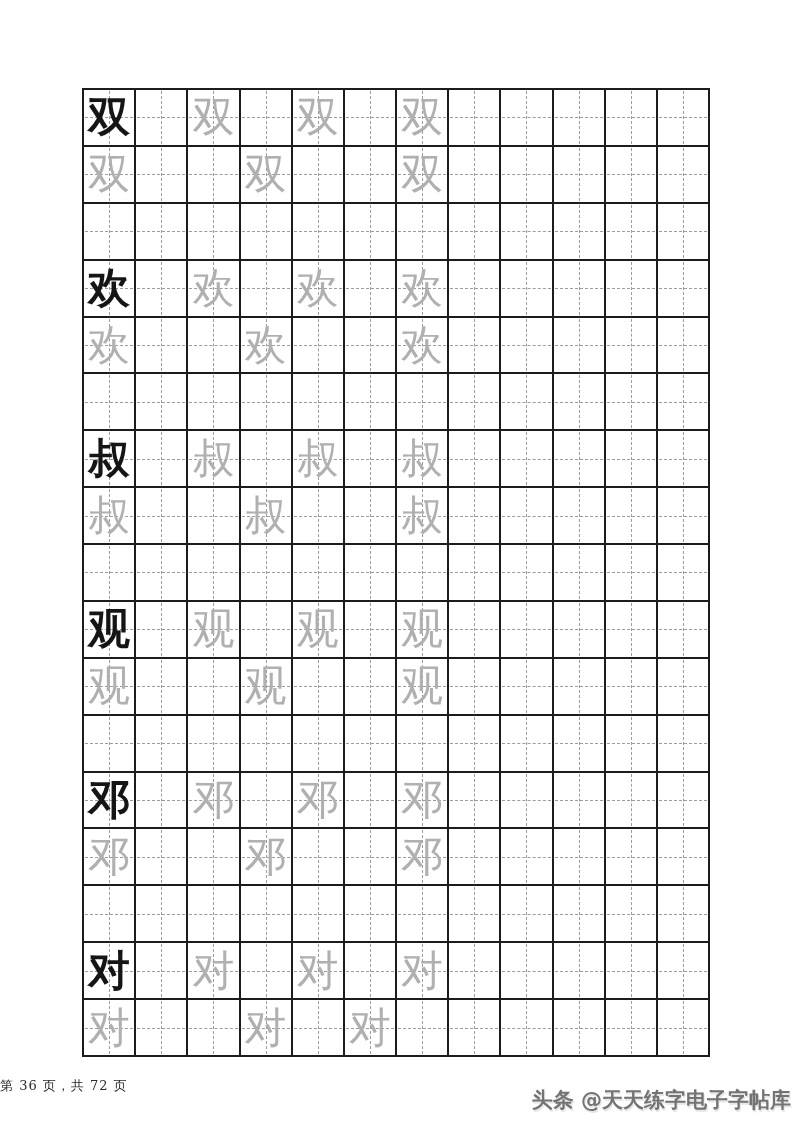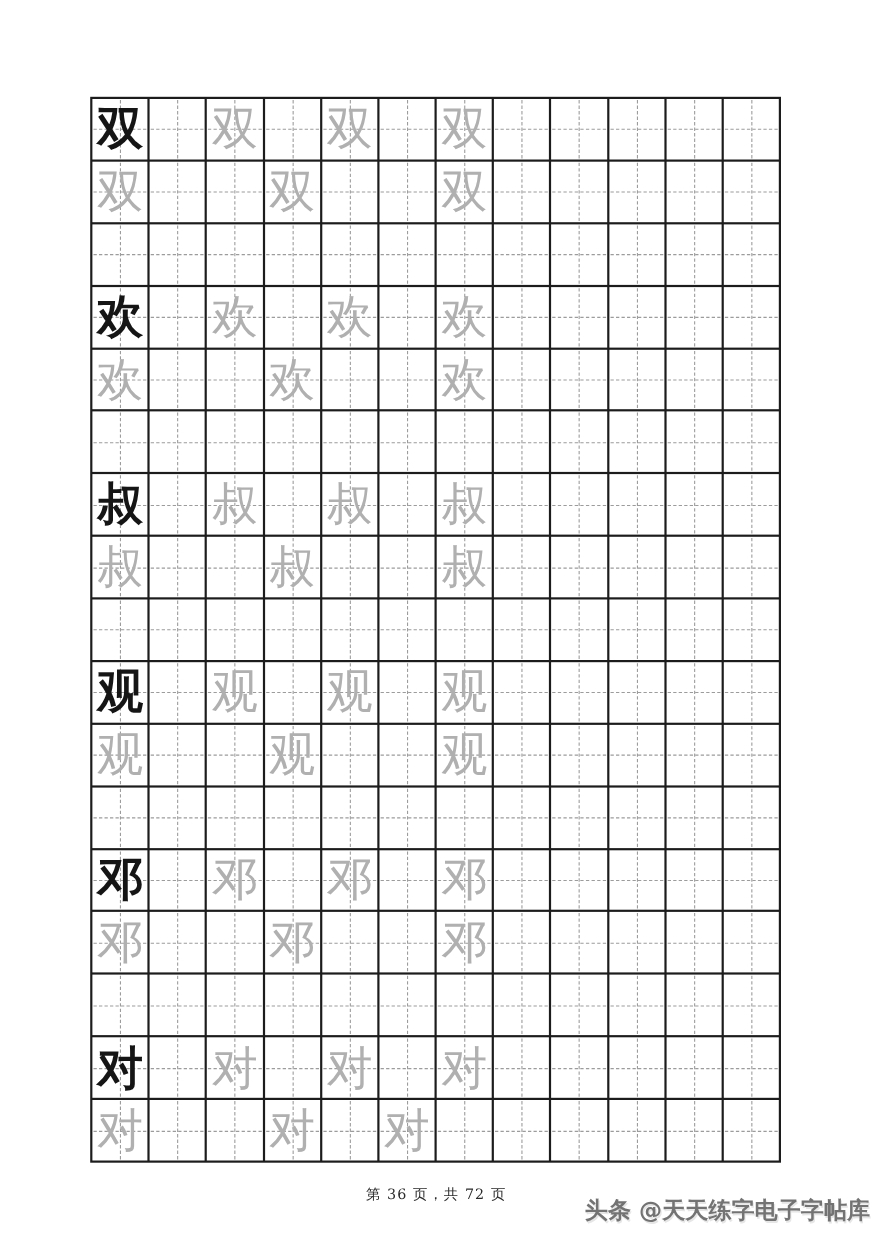--- a/index.html
+++ b/index.html
@@ -70,21 +70,21 @@
   }
   .char.traced {
     color: #b0b0b0;
     font-weight: 400;
   }
   .footer {
     position: absolute;
     left: 0;
     top: 1077px;
     width: 793px;
-    text-align: center;
+    text-align: left;
     font-family: "DejaVu Serif", serif;
     font-size: 13px;
     letter-spacing: 1px;
     color: #2a2a2a;
   }
   .watermark {
     position: absolute;
     top: 1086px;
     right: 2px;
     white-space: nowrap;

